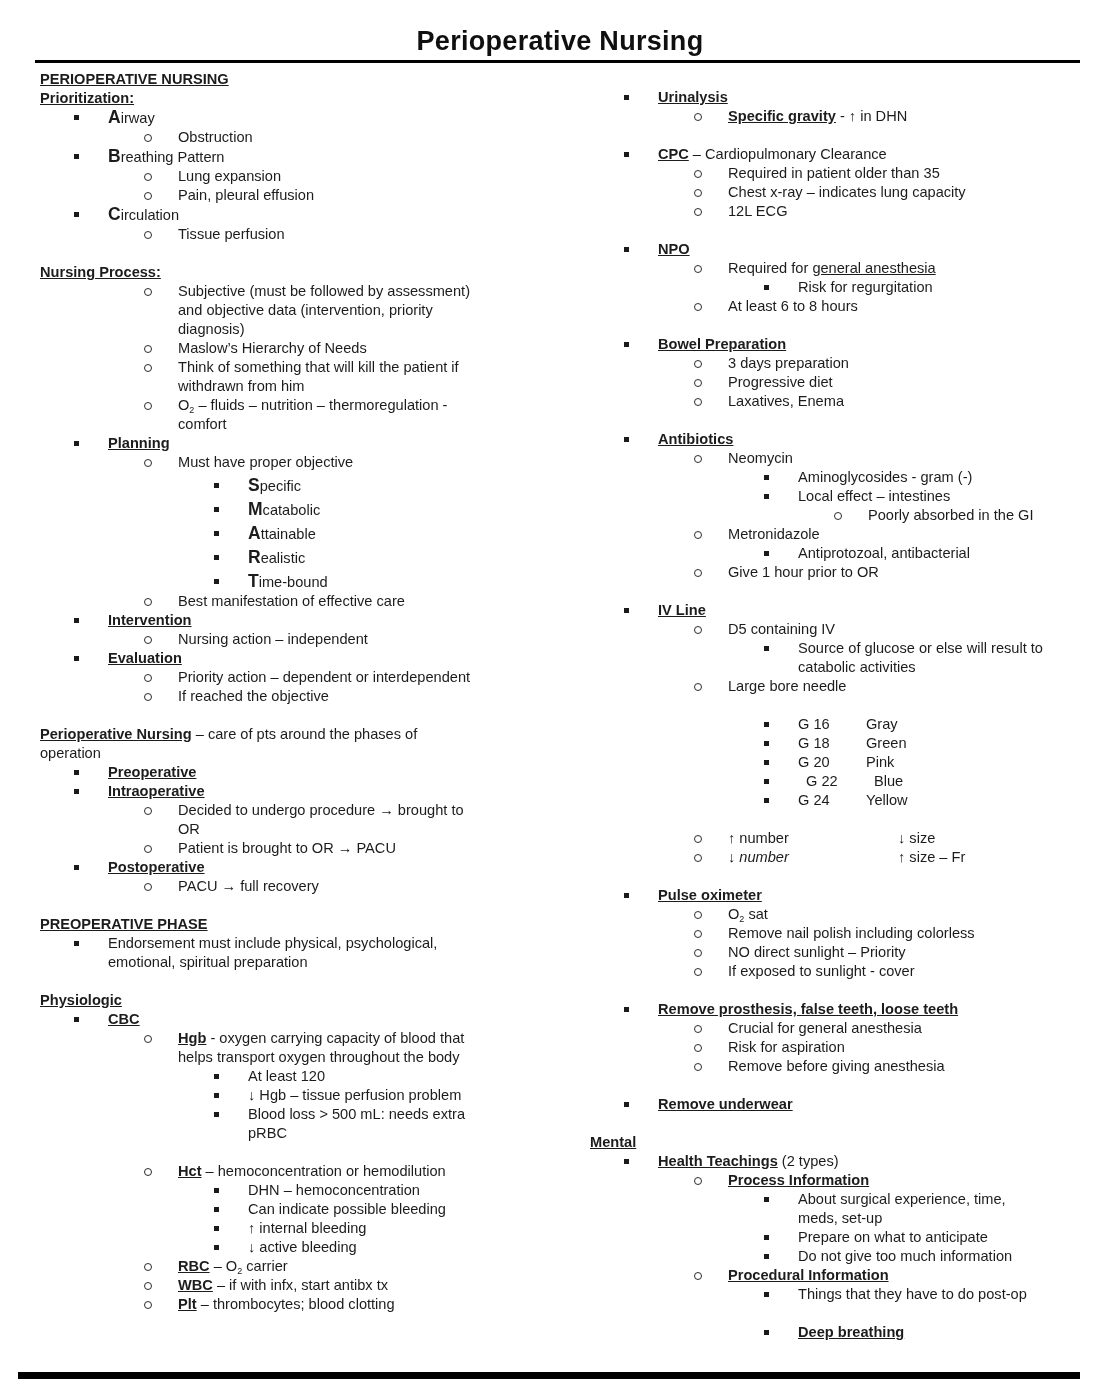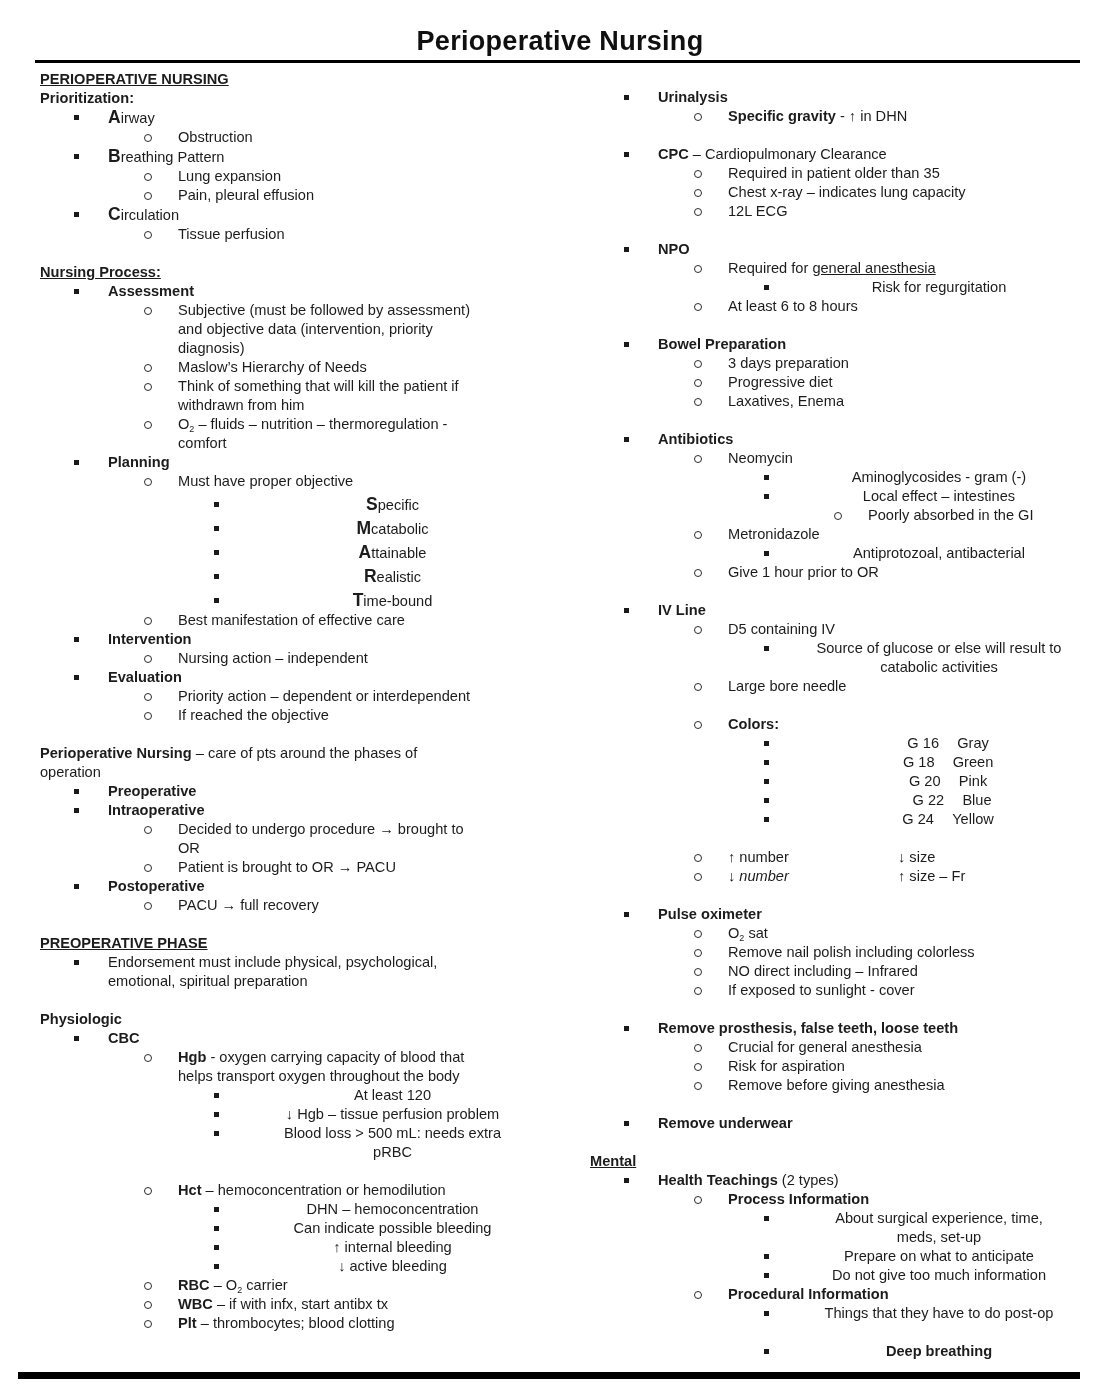--- a/index.html
+++ b/index.html
@@ -16,30 +16,30 @@
   .title-rule{height:3px;background:#000;margin:0 0 7px -5px;}
   .cols{display:flex;align-items:flex-start;}
   .col{font-size:14.6px;line-height:19px;}
   .col.left{width:497px;}
   .col.right{width:490px;margin-left:53px;padding-top:18px;}
   .blank{height:19px;}
   .loose{margin-top:4px;}
   .li{position:relative;}
   .lv1{padding-left:68px;}
   .lv2{padding-left:138px;}
-  .lv3{padding-left:208px;text-align:center;}
+  .lv3{padding-left:208px;}
   .lv4{padding-left:278px;}
   .marker{position:absolute;top:0;}
   .lv1 > .marker{left:34px;}
   .lv2 > .marker{left:104px;}
   .lv3 > .marker{left:174px;}
   .lv4 > .marker{left:244px;}
   .sq{width:5px;height:5px;background:#1a1a1a;display:block;margin-top:7px;}
   .ci{width:6px;height:6px;border:1.2px solid #2c2c2c;border-radius:50%;display:block;margin-top:6px;background:transparent;}
-  .b{font-weight:bold;}
+  .b{font-weight:bold;text-decoration:underline;}
   .u{text-decoration:underline;}
   .big{font-size:17.5px;font-weight:bold;line-height:19px;}
   .sub{font-size:9px;line-height:1;position:relative;top:2.5px;}
   .txt.h, .txt.p{padding-left:0;}
   .bottom-bar{position:absolute;left:18px;right:20px;bottom:5px;height:7px;background:#000;}
 </style>
 </head>
 <body>
 
 <div class="page">
@@ -51,21 +51,20 @@
         <div class="txt h"><span class="b">Prioritization:</span></div>
         <div class="li lv1"><span class="marker sq"></span><span class="big">A</span><span class="">irway</span></div>
         <div class="li lv2"><span class="marker ci"></span><span class="">Obstruction</span></div>
         <div class="li lv1"><span class="marker sq"></span><span class="big">B</span><span class="">reathing Pattern</span></div>
         <div class="li lv2"><span class="marker ci"></span><span class="">Lung expansion</span></div>
         <div class="li lv2"><span class="marker ci"></span><span class="">Pain, pleural effusion</span></div>
         <div class="li lv1"><span class="marker sq"></span><span class="big">C</span><span class="">irculation</span></div>
         <div class="li lv2"><span class="marker ci"></span><span class="">Tissue perfusion</span></div>
         <div class="blank"></div>
         <div class="txt h"><span class="b u">Nursing Process:</span></div>
-        <div class="li lv1"><span class="marker sq"></span><span class="b">Assessment</span></div>
         <div class="li lv2"><span class="marker ci"></span><span class="">Subjective (must be followed by assessment)</span><br><span class="">and objective data (intervention, priority</span><br><span class="">diagnosis)</span></div>
         <div class="li lv2"><span class="marker ci"></span><span class="">Maslow’s Hierarchy of Needs</span></div>
         <div class="li lv2"><span class="marker ci"></span><span class="">Think of something that will kill the patient if</span><br><span class="">withdrawn from him</span></div>
         <div class="li lv2"><span class="marker ci"></span><span class="">O</span><span class="sub">2</span><span class=""> – fluids – nutrition – thermoregulation -</span><br><span class="">comfort</span></div>
         <div class="li lv1"><span class="marker sq"></span><span class="b">Planning</span></div>
         <div class="li lv2"><span class="marker ci"></span><span class="">Must have proper objective</span></div>
         <div class="li lv3 loose"><span class="marker sq"></span><span class="big">S</span><span class="">pecific</span></div>
         <div class="li lv3 loose"><span class="marker sq"></span><span class="big">M</span><span class="">catabolic</span></div>
         <div class="li lv3 loose"><span class="marker sq"></span><span class="big">A</span><span class="">ttainable</span></div>
         <div class="li lv3 loose"><span class="marker sq"></span><span class="big">R</span><span class="">ealistic</span></div>
@@ -130,34 +129,33 @@
         <div class="li lv4"><span class="marker ci"></span><span class="">Poorly absorbed in the GI</span></div>
         <div class="li lv2"><span class="marker ci"></span><span class="">Metronidazole</span></div>
         <div class="li lv3"><span class="marker sq"></span><span class="">Antiprotozoal, antibacterial</span></div>
         <div class="li lv2"><span class="marker ci"></span><span class="">Give 1 hour prior to OR</span></div>
         <div class="blank"></div>
         <div class="li lv1"><span class="marker sq"></span><span class="b">IV Line</span></div>
         <div class="li lv2"><span class="marker ci"></span><span class="">D5 containing IV</span></div>
         <div class="li lv3"><span class="marker sq"></span><span class="">Source of glucose or else will result to</span><br><span class="">catabolic activities</span></div>
         <div class="li lv2"><span class="marker ci"></span><span class="">Large bore needle</span></div>
         <div class="blank"></div>
-        <div class="li lv2"><span class="marker ci"></span><span class="b">Colors:</span></div>
         <div class="li lv3"><span class="marker sq"></span><span class="" style="display: inline-block; width: 68px;">G 16</span><span class="">Gray</span></div>
         <div class="li lv3"><span class="marker sq"></span><span class="" style="display: inline-block; width: 68px;">G 18</span><span class="">Green</span></div>
         <div class="li lv3"><span class="marker sq"></span><span class="" style="display: inline-block; width: 68px;">G 20</span><span class="">Pink</span></div>
         <div class="li lv3"><span class="marker sq"></span><span class="" style="display: inline-block; width: 68px; margin-left: 8px;">G 22</span><span class="">Blue</span></div>
         <div class="li lv3"><span class="marker sq"></span><span class="" style="display: inline-block; width: 68px;">G 24</span><span class="">Yellow</span></div>
         <div class="blank"></div>
         <div class="li lv2"><span class="marker ci"></span><span class="" style="display: inline-block; width: 170px;">↑ number</span><span class="">↓ size</span></div>
         <div class="li lv2"><span class="marker ci"></span><span class="" style="display: inline-block; width: 170px; font-style: italic;">↓ number</span><span class="">↑ size – Fr</span></div>
         <div class="blank"></div>
         <div class="li lv1"><span class="marker sq"></span><span class="b">Pulse oximeter</span></div>
         <div class="li lv2"><span class="marker ci"></span><span class="">O</span><span class="sub">2</span><span class=""> sat</span></div>
         <div class="li lv2"><span class="marker ci"></span><span class="">Remove nail polish including colorless</span></div>
-        <div class="li lv2"><span class="marker ci"></span><span class="">NO direct including – Infrared</span></div>
+        <div class="li lv2"><span class="marker ci"></span><span class="">NO direct sunlight – Priority</span></div>
         <div class="li lv2"><span class="marker ci"></span><span class="">If exposed to sunlight - cover</span></div>
         <div class="blank"></div>
         <div class="li lv1"><span class="marker sq"></span><span class="b">Remove prosthesis, false teeth, loose teeth</span></div>
         <div class="li lv2"><span class="marker ci"></span><span class="">Crucial for general anesthesia</span></div>
         <div class="li lv2"><span class="marker ci"></span><span class="">Risk for aspiration</span></div>
         <div class="li lv2"><span class="marker ci"></span><span class="">Remove before giving anesthesia</span></div>
         <div class="blank"></div>
         <div class="li lv1"><span class="marker sq"></span><span class="b">Remove underwear</span></div>
         <div class="blank"></div>
         <div class="txt h"><span class="b u">Mental</span></div>

